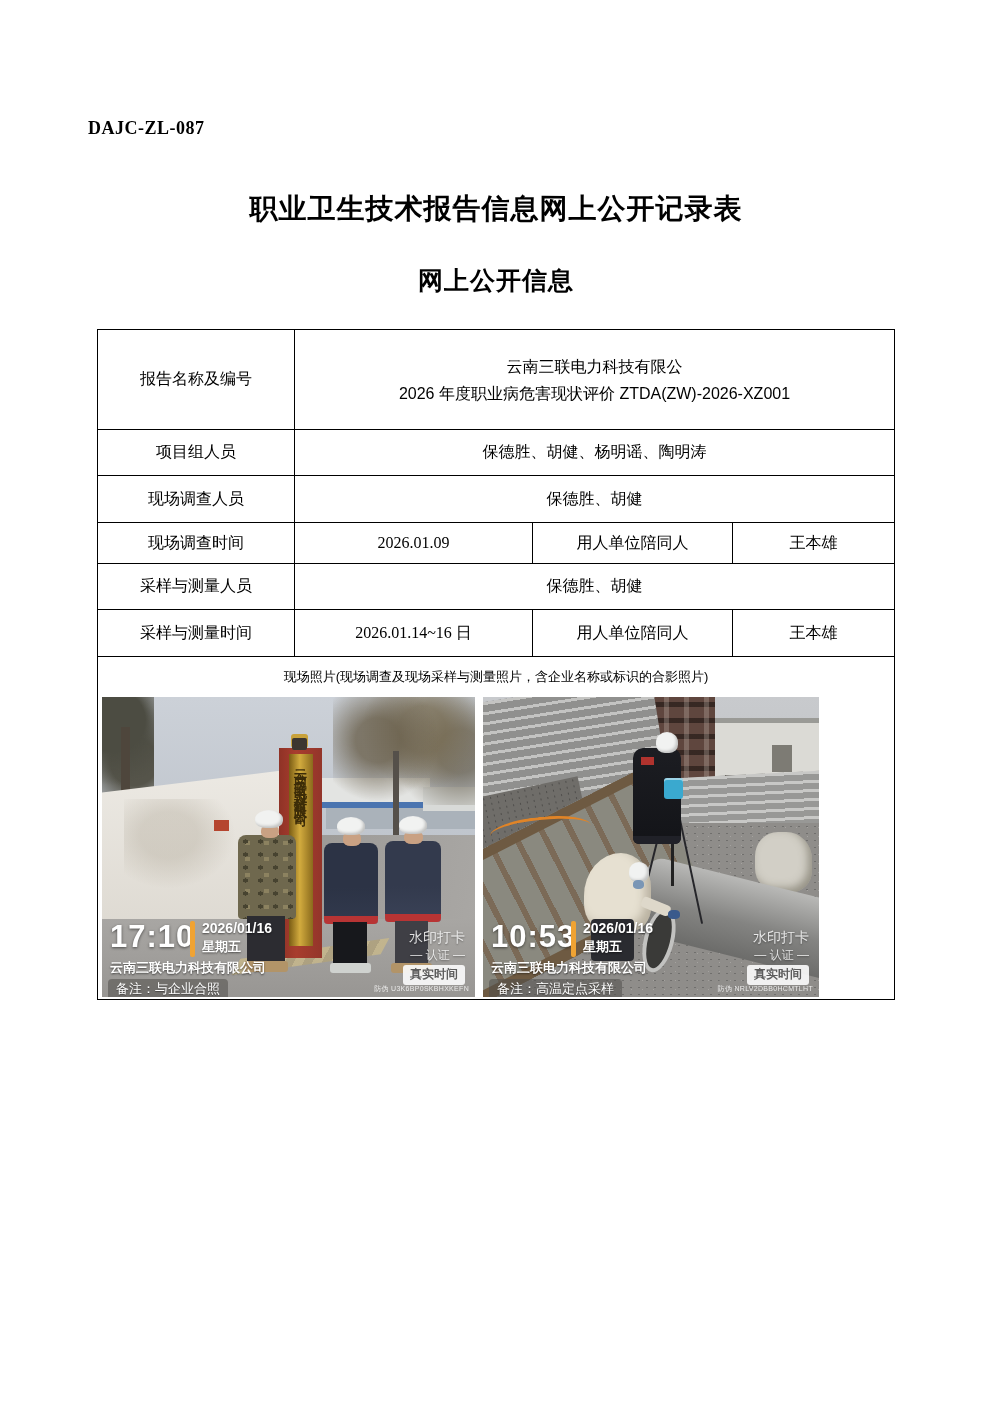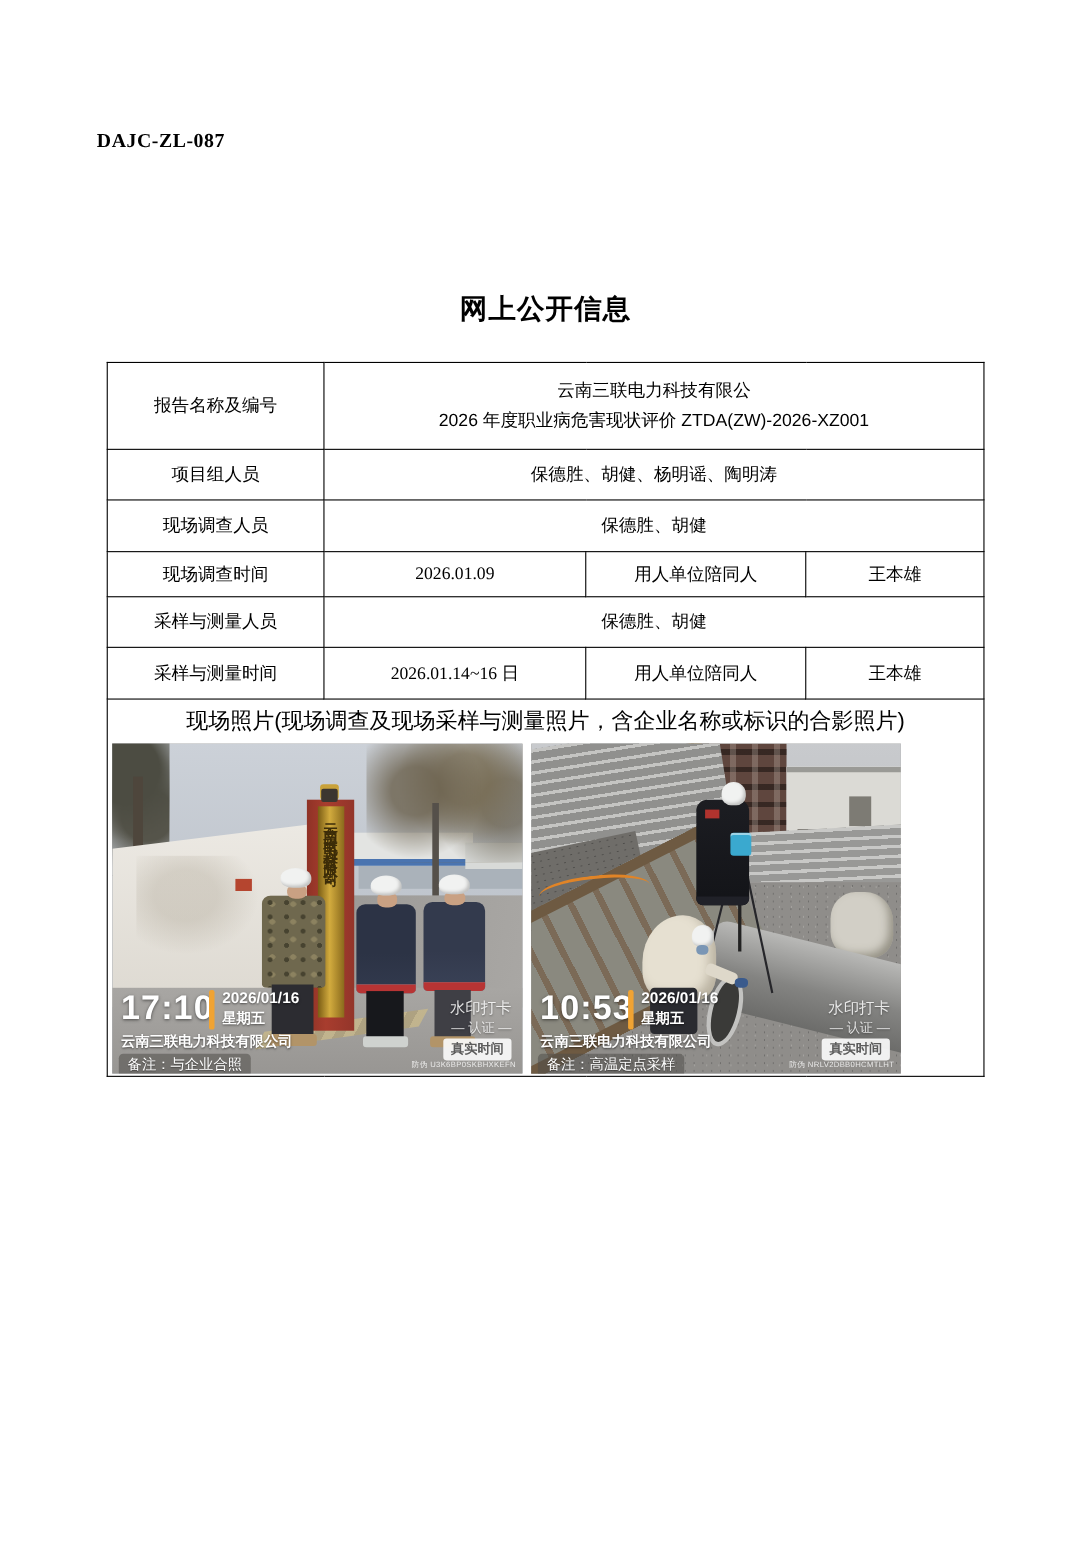--- a/index.html
+++ b/index.html
@@ -12,25 +12,25 @@
   .doc-title { position:absolute; left:0; top:190px; width:100%; text-align:center;
                font-size:28px; font-weight:bold; letter-spacing:1px; }
   .doc-subtitle { position:absolute; left:0; top:264px; width:100%; text-align:center;
                   font-size:25px; font-weight:bold; letter-spacing:1px; }
 
   table.form { position:absolute; left:97px; top:329px; width:797px;
                border-collapse:collapse; table-layout:fixed; }
   table.form td { border:1.5px solid #000; font-size:16px; text-align:center;
                   vertical-align:middle; padding:2px 4px; }
   td.lbl { }
-  .r47 { height:47px; } .r46 { height:46px; } .r39 { height:41px; } .r85 { height:79px; }
+  .r47 { height:47px; } .r46 { height:46px; } .r39 { height:41px; } .r85 { height:100px; }
   td.serifv { font-family:"Liberation Serif", serif; }
   .two-line div { line-height:27px; }
   td.photo-cell { padding:0; text-align:left; vertical-align:top; }
-  .photo-caption { font-size:20px; padding:8px 2px 10px 2px; line-height:20px; }
+  .photo-caption { font-size:13px; padding:8px 2px 10px 2px; line-height:20px; }
   .photo-strip { display:flex; gap:8px; }
 
   
   .photo { position:relative; height:300px; overflow:hidden; background:#9a9a98; flex:none; }
   .photo.left { width:373px; } .photo.right { width:336px; }
   .photo div { position:absolute; }
 
   
   .l-sky { inset:0; background:linear-gradient(#ccd1d8,#bcc2ca 60%,#b4bac2); }
   .l-water { left:60%; top:30%; width:40%; height:14%; background:#aab2ba; }
@@ -169,20 +169,21 @@
   .wm-badge { right:10px; top:268px; font-size:12px; font-weight:bold; color:#5c5c5c;
               background:rgba(250,250,250,.92); padding:1px 7px 2px 7px; border-radius:3px; }
   .wm-code { right:6px; top:287px; font-size:7px; color:rgba(255,255,255,.8); letter-spacing:.3px; }
 </style>
 </head>
 <body>
 
 <div class="page">
 
   <div class="doc-code">DAJC-ZL-087</div>
+  <div class="doc-title">职业卫生技术报告信息网上公开记录表</div>
   <div class="doc-subtitle">网上公开信息</div>
 
   <table class="form">
     <colgroup>
         <col style="width:197px">
         <col style="width:238px">
         <col style="width:200px">
         <col style="width:162px">
       </colgroup>
 

